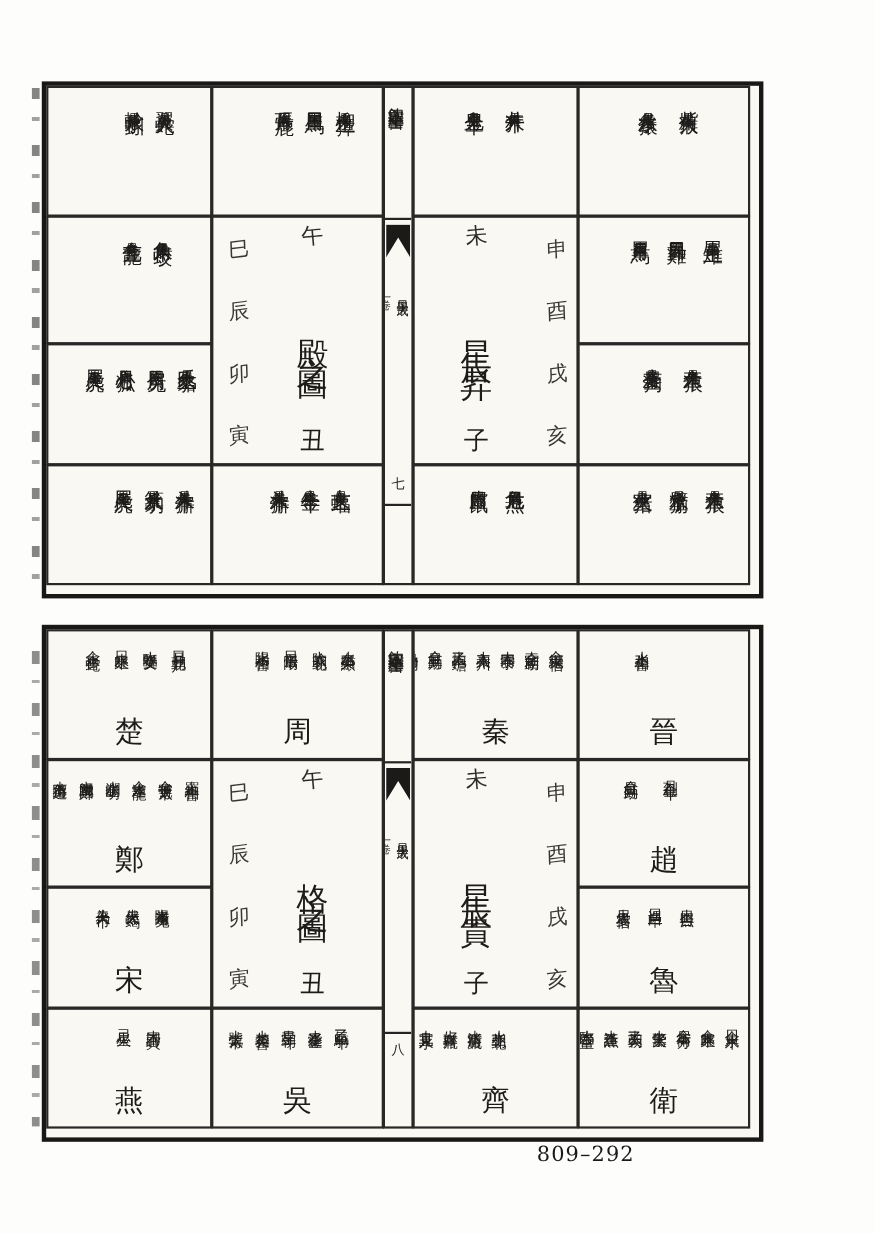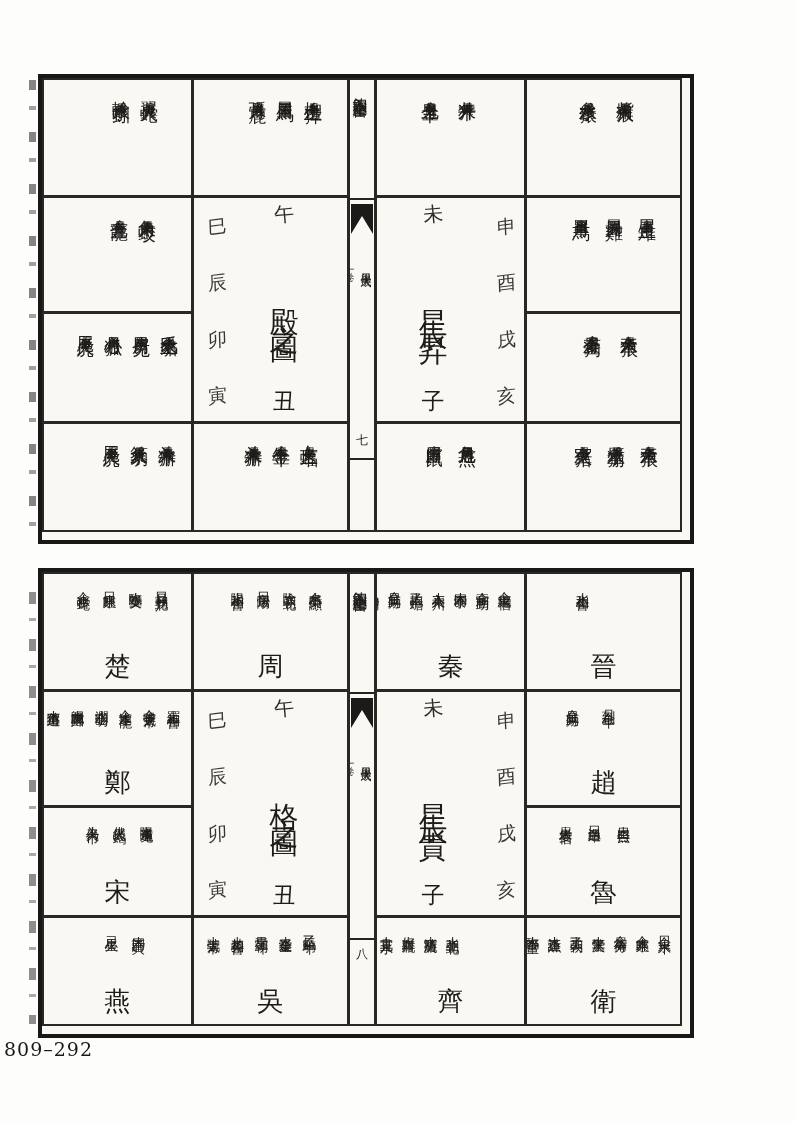--- a/index.html
+++ b/index.html
@@ -75,22 +75,22 @@
   .bv-book{display:block;font-size:11px;letter-spacing:1px;}
   .bv-vol{display:block;font-size:10px;margin-right:1px;}
   .g-num{position:absolute;left:0;right:0;text-align:center;font-size:12px;}
 
   .smudge{position:absolute;width:7px;opacity:.55;}
   #sm1{left:29px;top:80px;height:450px;
        background:repeating-linear-gradient(180deg,#222 0 10px,transparent 10px 26px,#555 26px 30px,transparent 30px 52px);}
   #sm2{left:29px;top:574px;height:450px;
        background:repeating-linear-gradient(180deg,transparent 0 18px,#333 18px 30px,transparent 30px 44px,#666 44px 47px);}
 
-  .footer{position:absolute;top:1038px;left:4px;width:631px;padding-right:70px;box-sizing:border-box;
-          text-align:left;font-size:19px;letter-spacing:1px;color:#191919;
+  .footer{position:absolute;top:1038px;left:16px;width:631px;padding-right:70px;box-sizing:border-box;
+          text-align:right;font-size:19px;letter-spacing:1px;color:#191919;
           font-family:"DejaVu Serif","Liberation Serif",serif;}
 </style>
 </head>
 <body>
 
 <div class="smudge" id="sm1"></div>
 <div class="smudge" id="sm2"></div>
 
 <div class="folio" id="folio-top">
   <div class="cell c-si">

